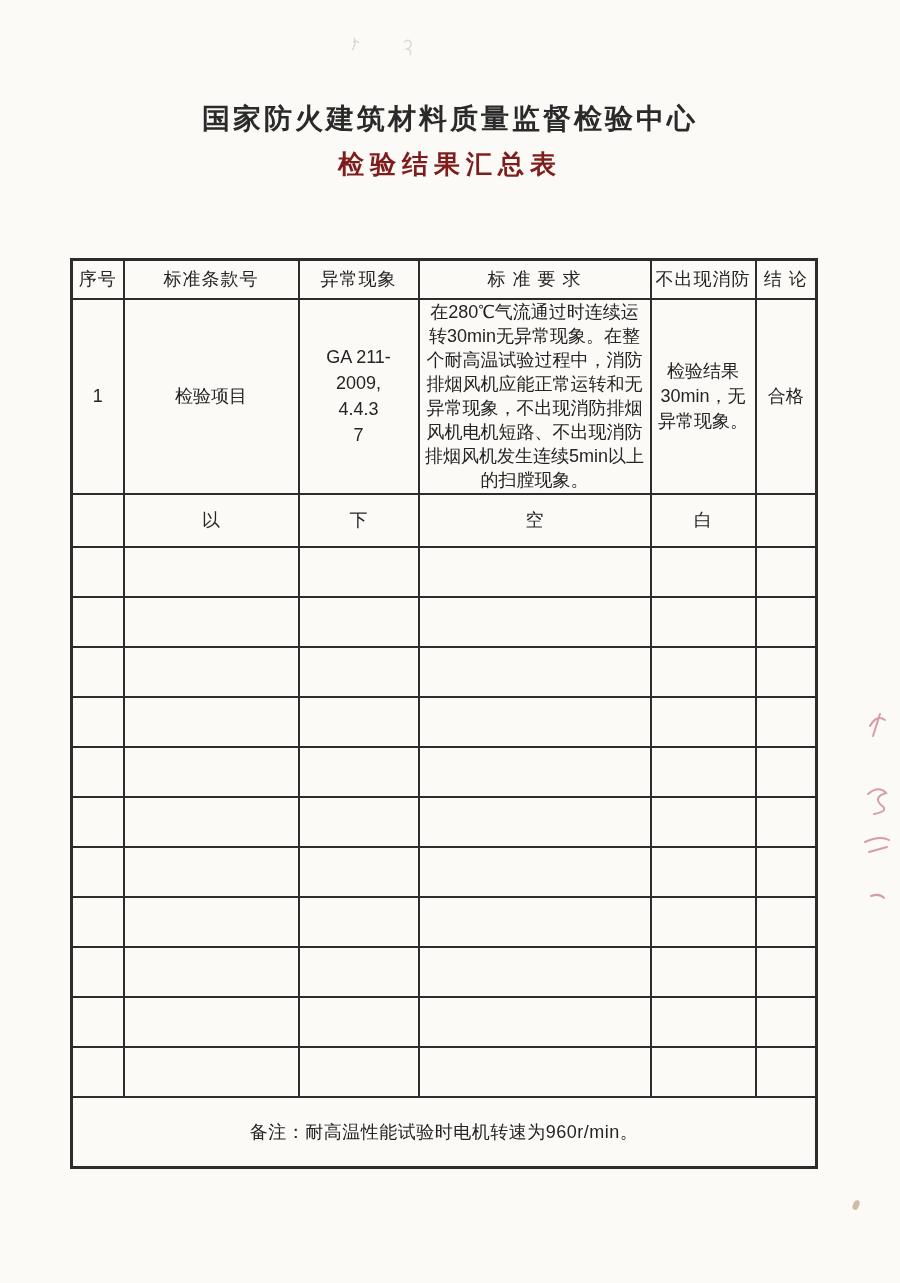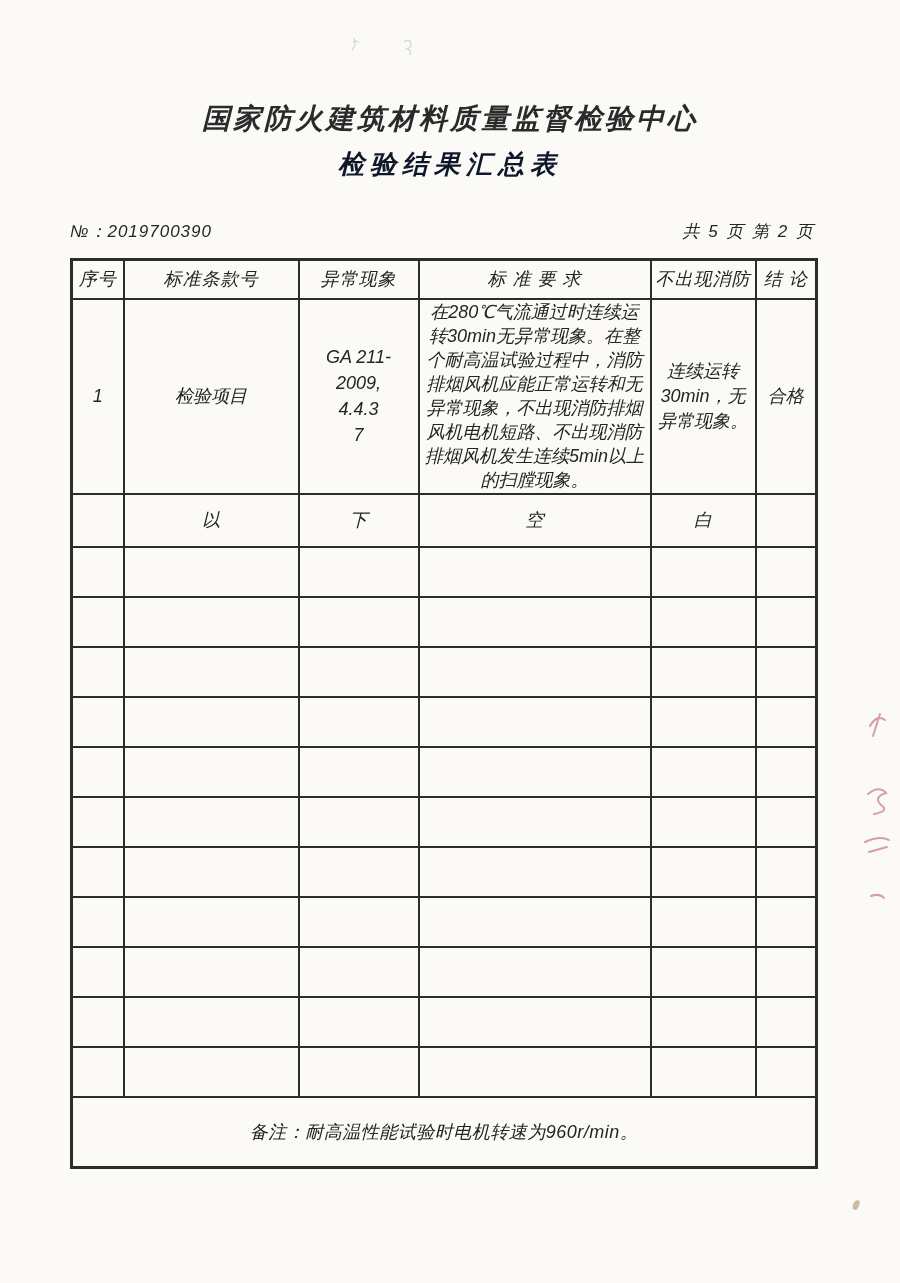--- a/index.html
+++ b/index.html
@@ -3,31 +3,31 @@
 <meta charset="utf-8">
 <style>
   html, body { margin: 0; padding: 0; }
   body {
     width: 900px; height: 1283px;
     background: #fbfaf7;
     font-family: "Liberation Sans", sans-serif;
     color: #222222;
     position: relative;
   }
-  .page { position: absolute; inset: 0; overflow: hidden; font-style: italic; }
+  .page { position: absolute; inset: 0; overflow: hidden; }
 
   .title1 {
     position: absolute; top: 100px; left: 0; width: 100%;
     text-align: center; font-size: 28px; font-weight: bold;
     letter-spacing: 3px; color: #2a2a2a; margin: 0;
   }
   .title2 {
     position: absolute; top: 147px; left: 0; width: 100%;
     text-align: center; font-size: 26px; font-weight: bold;
-    letter-spacing: 6px; color: #0f172a; margin: 0;
+    letter-spacing: 6px; color: #7f1d1d; margin: 0;
   }
 
   .meta {
     position: absolute; top: 220px; left: 70px; width: 745px;
     display: flex; justify-content: space-between; align-items: baseline;
     font-size: 17px; color: #252525;
   }
   .meta .no { letter-spacing: 1px; }
   .meta .pageinfo { letter-spacing: 2px; }
 
@@ -84,24 +84,20 @@
 <div class="page">
 
   <svg class="pencil-marks" width="90" height="30" viewBox="0 0 90 30">
     <path d="M14 8 q3 6 -2 12 M13 12 q4 -2 6 1" stroke="#9a9a9a" stroke-width="1.4" fill="none"></path>
     <path d="M64 12 q5 -4 7 1 q1 4 -4 6 q5 1 3 6" stroke="#9a9a9a" stroke-width="1.4" fill="none"></path>
   </svg>
 
   <h1 class="title1">国家防火建筑材料质量监督检验中心</h1>
   <h2 class="title2">检验结果汇总表</h2>
 
-  <div class="meta">
-    <span class="no"><span>№：</span><span>2019700390</span></span>
-    <span class="pageinfo">共 5 页 第 2 页</span>
-  </div>
 
   <table class="results">
     <colgroup>
       <col style="width:52px">
         <col style="width:175px">
         <col style="width:120px">
       <col style="width:232px">
         <col style="width:105px">
         <col style="width:61px">
     </colgroup>
@@ -124,21 +120,21 @@
 4.4.3
 7</td>
         <td class="req-cell">在280℃气流通过时连续运
 转30min无异常现象。在整
 个耐高温试验过程中，消防
 排烟风机应能正常运转和无
 异常现象，不出现消防排烟
 风机电机短路、不出现消防
 排烟风机发生连续5min以上
 的扫膛现象。</td>
-        <td class="result-cell">连续运转
+        <td class="result-cell">检验结果
 30min，无
 异常现象。</td>
         <td>合格</td>
       </tr>
       <tr class="blank-row">
         <td></td>
         <td>以</td>
         <td>下</td>
         <td>空</td>
         <td>白</td>

